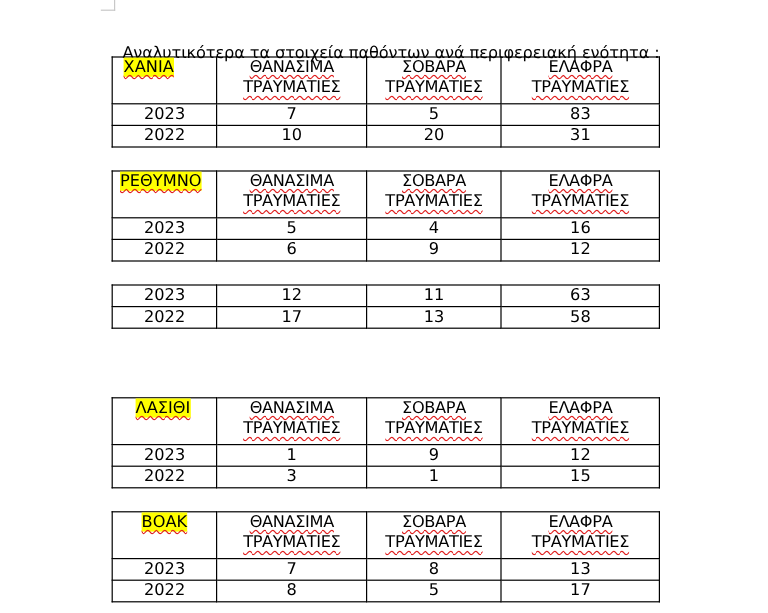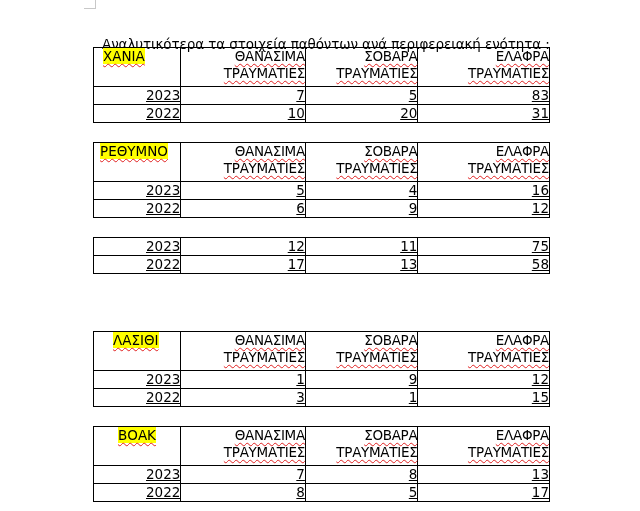--- a/index.html
+++ b/index.html
@@ -14,25 +14,25 @@
     .heading {
       position: absolute; left: 102px; top: 12px; font-size: 13.5px; letter-spacing: -0.1px;
       white-space: nowrap;
       margin-top: 24px;
     }
     .tbl {
       position: absolute; left: 93px; width: 457px; border-collapse: collapse;
       font-size: 13.5px; table-layout: fixed;
     }
     .tbl td {
-      border: 1px solid #000; padding: 0; text-align: right; vertical-align: top;
+      border: 1px solid #000; padding: 0; text-align: center; vertical-align: top;
       line-height: 17px;
     }
     .tbl tr.hdr td { height: 38px; margin-top: 42px; }
-    .tbl tr.row td { height: 17px; text-decoration: underline; }
+    .tbl tr.row td { height: 17px; }
     .col0 { width: 87px; }
     .col1 { width: 124px; }
     .col2 { width: 112px; }
     .col3 { width: 131px; }
     .region {
       background: #ffff00;
       text-decoration: underline wavy #e02020;
       text-decoration-thickness: 1px;
       text-underline-offset: 2px;
     }
@@ -133,21 +133,21 @@
       <col class="col0">
       <col class="col1">
       <col class="col2">
       <col class="col3">
     </colgroup>
   <tbody>
   <tr class="row">
     <td>2023</td>
     <td>12</td>
     <td>11</td>
-    <td>75</td>
+    <td>63</td>
   </tr>
   <tr class="row">
     <td>2022</td>
     <td>17</td>
     <td>13</td>
     <td>58</td>
   </tr>
 </tbody>
   </table>
 

